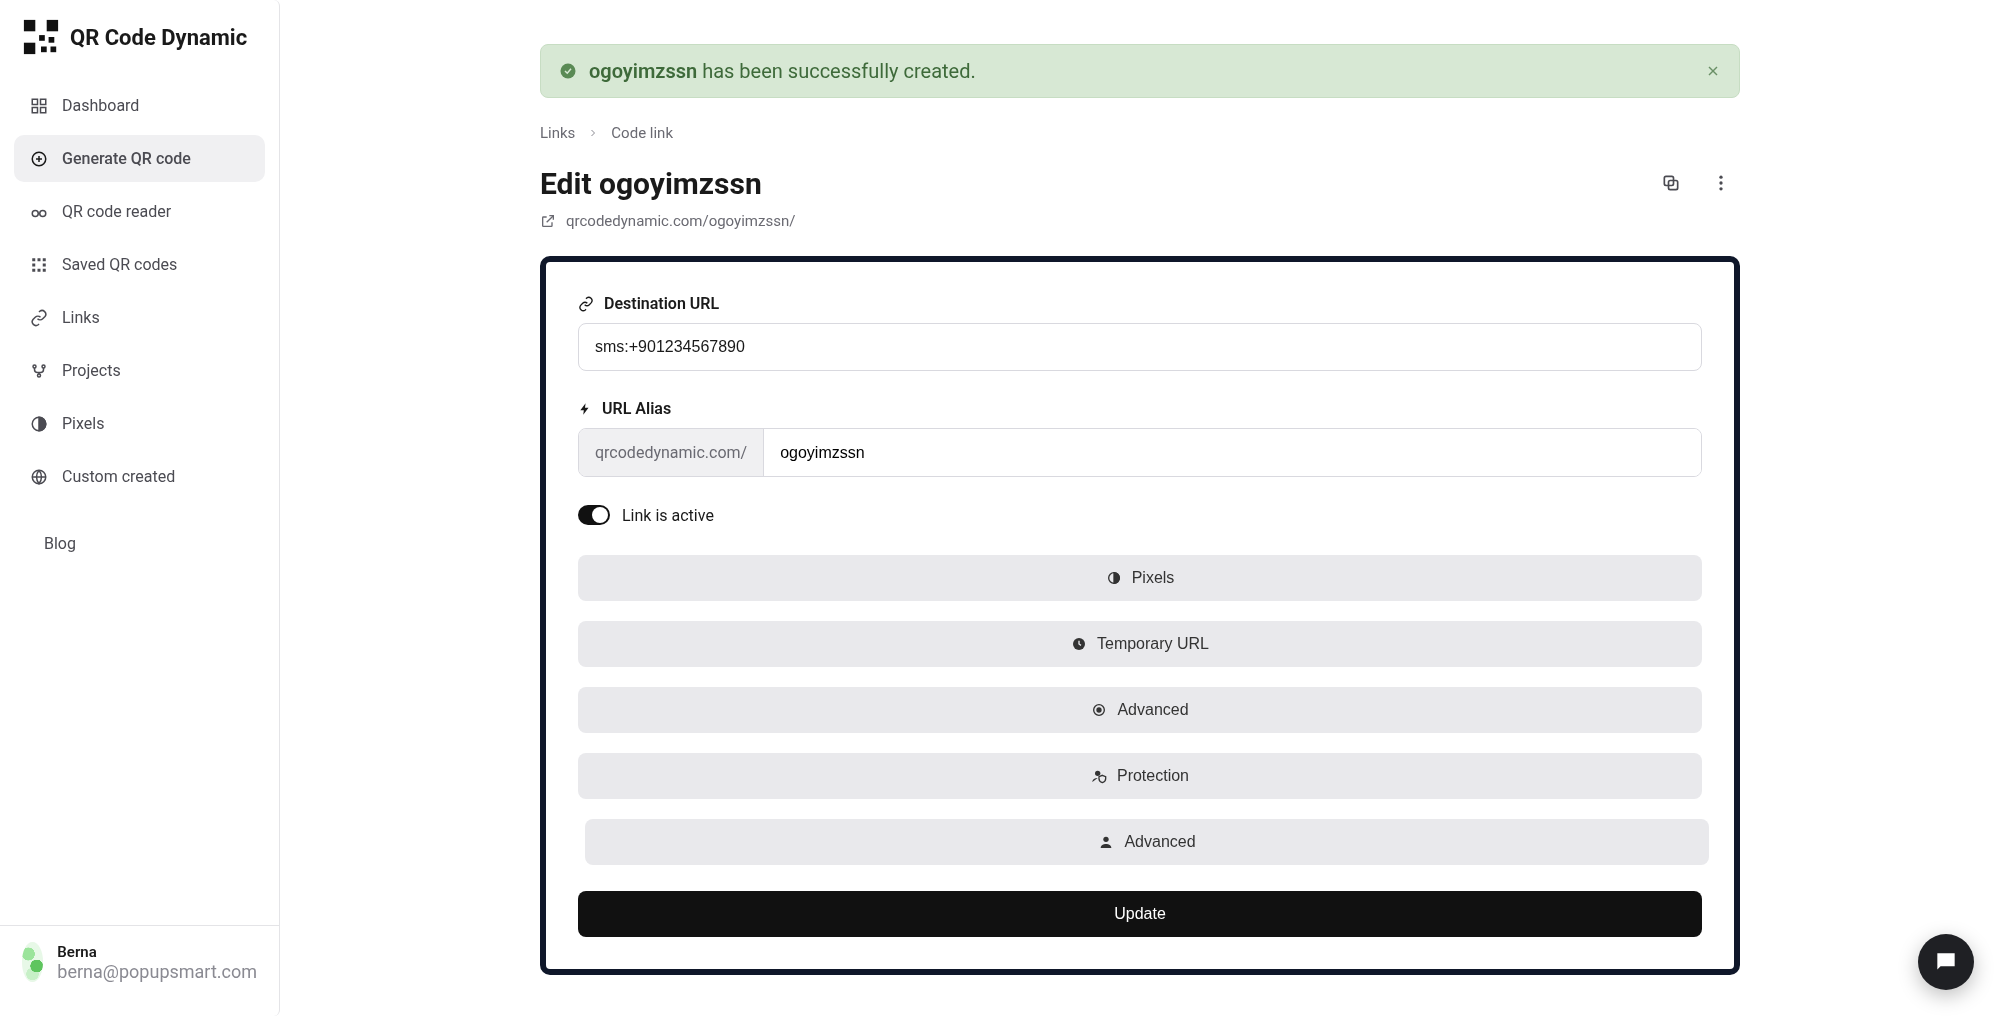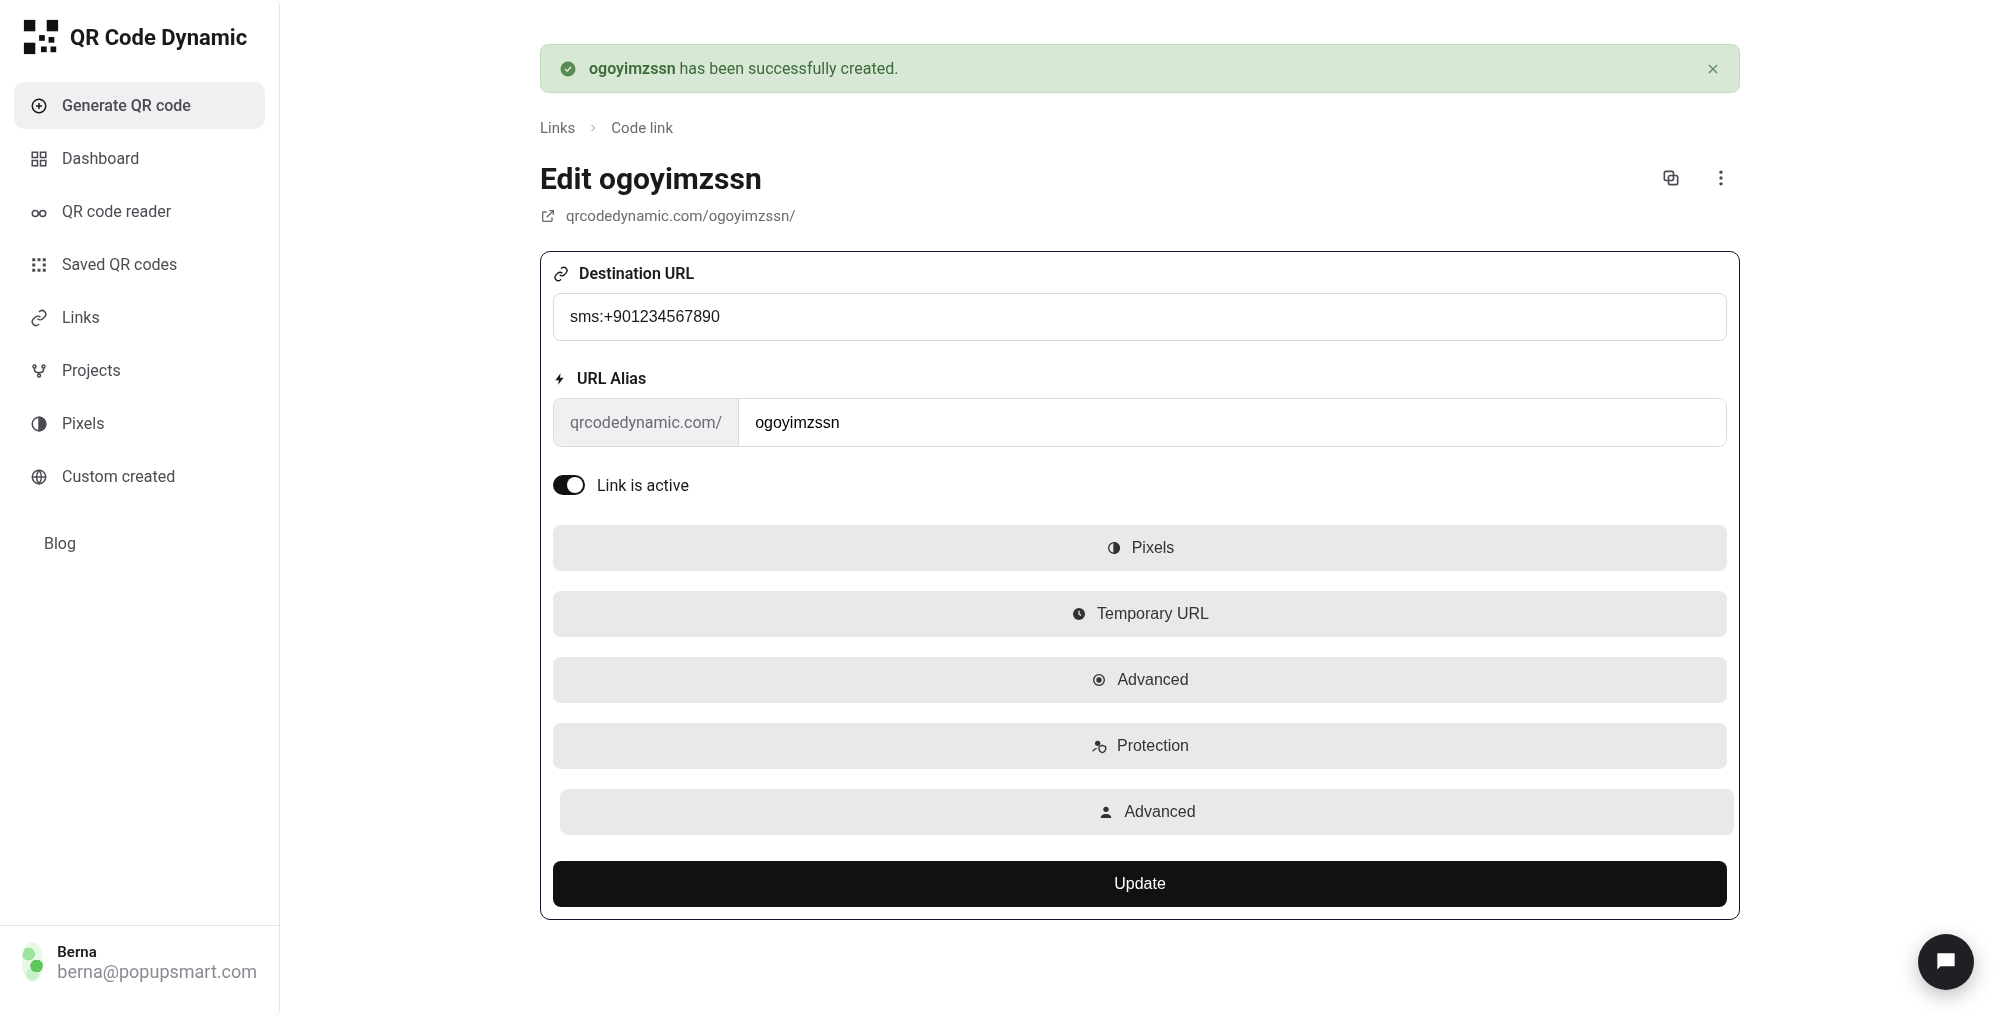--- a/index.html
+++ b/index.html
@@ -72,40 +72,40 @@
       padding: 44px 260px 40px 260px;
       overflow-y: auto;
     }
     .alert {
       background: #d7e8d4;
       border: 1px solid #c7ddc3;
       border-radius: 8px;
       padding: 14px 18px;
       display:flex; align-items:center; gap:12px;
       color:#3e6a3a;
-      font-size:16px;
+      font-size:20px;
     }
     .alert .bold { font-weight:600; }
     .alert .close { margin-left:auto; color:#6a8f66; cursor:pointer;}
     .crumbs { display:flex; align-items:center; gap:10px; margin-top:26px; font-size:15px; color:#6a6a72;}
     .crumbs a { color:#6a6a72; text-decoration:none; cursor:pointer;}
     .crumbs .chev { margin: 0 2px;}
     .page-head { display:flex; align-items:center; margin-top:22px; }
     .page-title { font-size:30px; font-weight:700; }
     .head-actions { margin-left:auto; display:flex; gap:12px;}
     .icon-btn {
       width: 38px; height:38px; border-radius:8px;
       display:flex; align-items:center; justify-content:center;
       cursor:pointer; color:#4b4b52;
     }
     .sublink { display:flex; align-items:center; gap:10px; margin-top:10px; color:#6a6a72; font-size:15px;}
     .card {
-      border: 1px solid #0f172a;
+      border: 6px solid #0f172a;
       border-radius: 10px;
-      padding: 12px;
+      padding: 32px;
       margin-top: 26px;
     }
     .field-label { display:flex; align-items:center; gap:10px; font-weight:600; font-size:16px; margin-bottom:10px;}
     .text-input {
       width:100%;
       border:1px solid #d9d9df;
       border-radius:8px;
       padding:14px 16px;
       font-size:16px;
       color:#1a1a1a;
@@ -184,41 +184,41 @@
           <rect x="18" y="18" width="6" height="6" fill="#111"></rect>
           <rect x="28" y="20" width="6" height="6" fill="#111"></rect>
           <rect x="20" y="30" width="6" height="6" fill="#111"></rect>
           <rect x="30" y="30" width="6" height="6" fill="#111"></rect>
         </svg>
     </span>
     <span class="logo-text">QR Code Dynamic</span>
   </div>
 
   <nav class="nav">
+    <div class="nav-item">
+      <span class="icon">
+        <svg viewBox="0 0 24 24" width="18" height="18" fill="none" stroke="#4b4b52" stroke-width="2">
+            <rect x="3" y="3" width="7" height="7"></rect>
+            <rect x="14" y="3" width="7" height="7"></rect>
+            <rect x="3" y="14" width="7" height="7"></rect>
+            <rect x="14" y="14" width="7" height="7"></rect>
+          </svg>
+      </span>
+      <span>Dashboard</span>
+    </div>
+
     <div class="nav-item generate">
       <span class="icon">
         <svg viewBox="0 0 24 24" width="18" height="18" fill="none" stroke="#1a1a1a" stroke-width="2">
             <circle cx="12" cy="12" r="9"></circle>
             <line x1="12" y1="8" x2="12" y2="16"></line>
             <line x1="8" y1="12" x2="16" y2="12"></line>
           </svg>
       </span>
       <span>Generate QR code</span>
-    </div>
-
-    <div class="nav-item">
-      <span class="icon">
-        <svg viewBox="0 0 24 24" width="18" height="18" fill="none" stroke="#4b4b52" stroke-width="2">
-            <rect x="3" y="3" width="7" height="7"></rect>
-            <rect x="14" y="3" width="7" height="7"></rect>
-            <rect x="3" y="14" width="7" height="7"></rect>
-            <rect x="14" y="14" width="7" height="7"></rect>
-          </svg>
-      </span>
-      <span>Dashboard</span>
     </div>
 
     <div class="nav-item">
       <span class="icon">
         <svg viewBox="0 0 24 24" width="18" height="18" fill="none" stroke="#4b4b52" stroke-width="2">
             <circle cx="7" cy="14" r="4"></circle>
             <circle cx="17" cy="14" r="4"></circle>
             <path d="M11 14h2"></path>
           </svg>
       </span>

